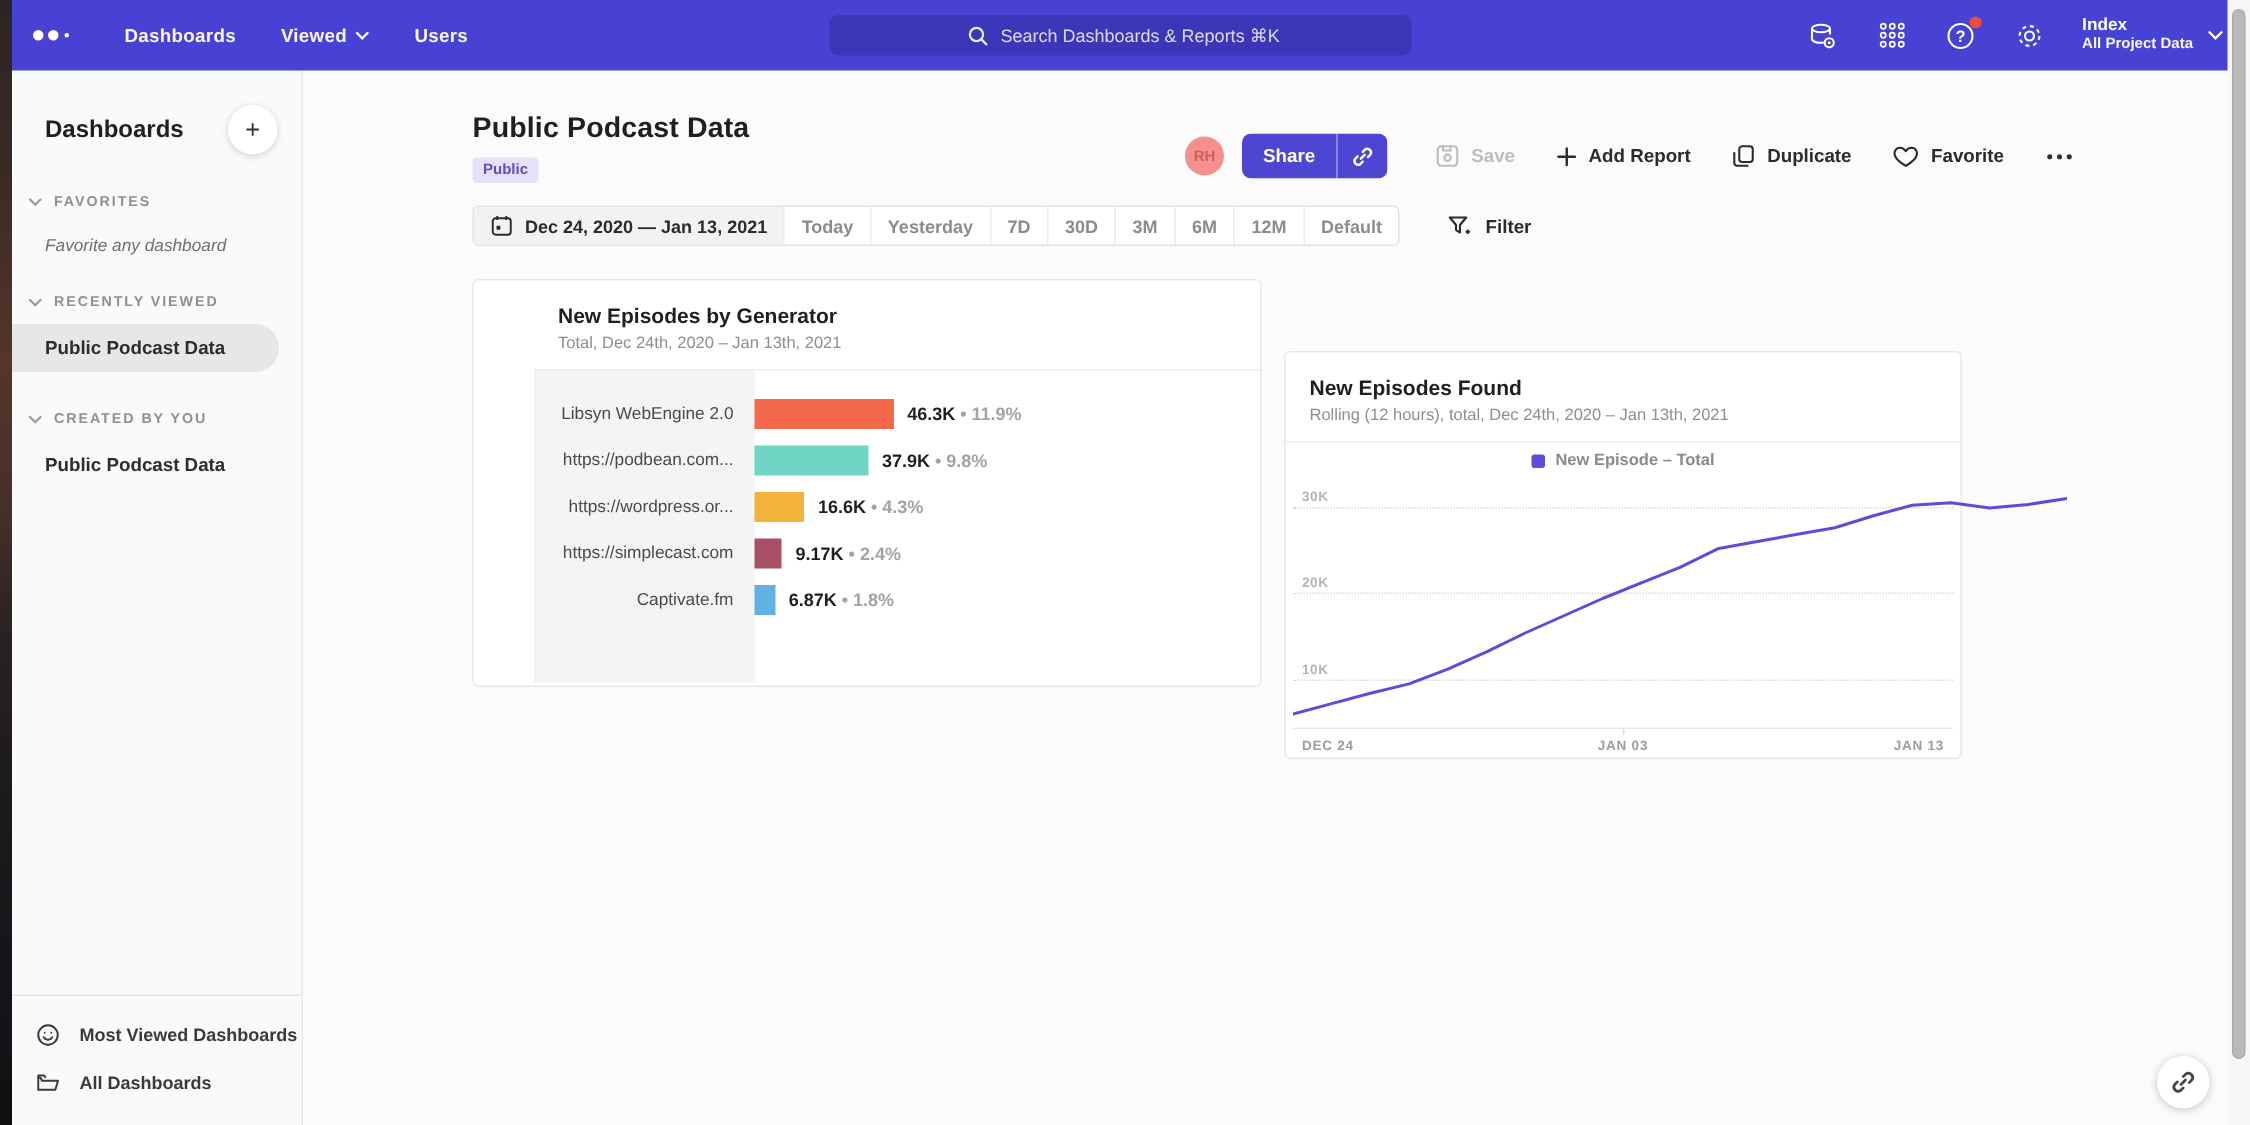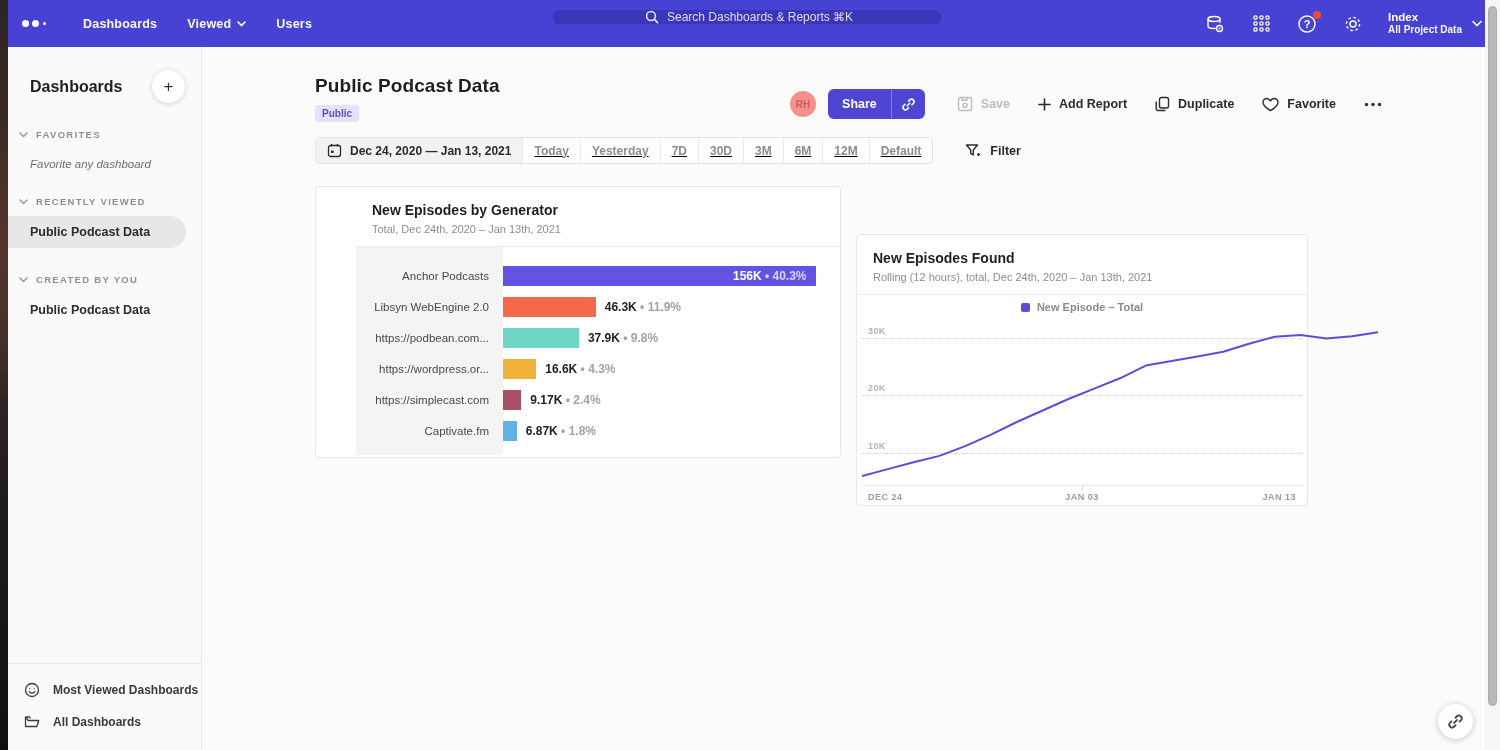--- a/index.html
+++ b/index.html
@@ -11,21 +11,21 @@
 
   
   .navbar { position:absolute; left:8px; top:0; right:0; height:47px; background:#4742d3; display:flex; align-items:center; z-index:20; }
   .brand { display:flex; align-items:center; gap:3px; margin:0 22px 0 14px; cursor:pointer; }
   .brand i { display:block; border-radius:50%; background:#fff; }
   .brand i.d1 { width:7px; height:7px; }
   .brand i.d2 { width:7px; height:7px; }
   .brand i.d3 { width:3px; height:3px; margin-left:1px; }
   .nav-item { color:rgba(255,255,255,.96); font-size:12.5px; font-weight:700; letter-spacing:.2px; margin:0 15px; display:flex; align-items:center; gap:6px; cursor:pointer; }
   .nav-item svg { display:block; }
-  .search-wrap { position:absolute; left:545px; width:388px; height:14px; top:10px; background:#3b35b8; border-radius:6px; display:flex; align-items:center; justify-content:center; gap:8px; cursor:text;padding-left:38px; }
+  .search-wrap { position:absolute; left:545px; width:388px; height:27px; top:10px; background:#3b35b8; border-radius:6px; display:flex; align-items:center; justify-content:center; gap:8px; cursor:text;padding-left:38px; }
   .search-wrap input { background:transparent; border:none; outline:none; color:rgba(255,255,255,.92); font-size:12px; width:220px; font-family:"Liberation Sans",sans-serif; }
   .search-wrap input::placeholder { color:rgba(255,255,255,.82); }
   .nav-right { position:absolute; right:18px; top:0; height:47px; display:flex; align-items:center; gap:24px; }
   .nav-icon { position:relative; width:22px; height:22px; display:flex; align-items:center; justify-content:center; cursor:pointer; }
   .nav-icon svg { display:block; }
   .nav-badge { position:absolute; top:-2px; right:-3px; width:8px; height:8px; border-radius:50%; background:#ee4c38; }
   .project { display:flex; align-items:center; gap:10px; cursor:pointer; color:#fff; }
   .project .pname { font-size:11.5px; font-weight:700; line-height:13px; }
   .project .pscope { font-size:10px; font-weight:600; opacity:.95; line-height:12px; }
 
@@ -305,21 +305,21 @@
     <div class="date-group">
       <div class="date-current">
         <svg width="15" height="15" viewBox="0 0 15 15" fill="none" stroke="#2b2b2b" stroke-width="1.3">
             <rect x="1.5" y="2.5" width="12" height="11" rx="2"></rect>
             <line x1="4.5" y1="1" x2="4.5" y2="3.6"></line>
             <line x1="10.5" y1="1" x2="10.5" y2="3.6"></line>
             <rect x="4" y="7.5" width="2.6" height="2.6" rx=".5" fill="#2b2b2b" stroke="none"></rect>
           </svg>
         <span>Dec 24, 2020 — Jan 13, 2021</span>
       </div>
-      <div id="presets" style="display:flex;text-decoration:underline;">
+      <div id="presets" style="display:flex;">
           <div class="preset">Today</div>
           <div class="preset">Yesterday</div>
           <div class="preset">7D</div>
           <div class="preset">30D</div>
           <div class="preset">3M</div>
           <div class="preset">6M</div>
           <div class="preset">12M</div>
           <div class="preset">Default</div>
         </div>
     </div>
@@ -334,28 +334,20 @@
   </div>
 
   <div class="cards">
 
     <div class="card bars">
       <div class="card-head">
         <div class="card-title">New Episodes by Generator</div>
         <div class="card-sub">Total, Dec 24th, 2020 – Jan 13th, 2021</div>
       </div>
       <div class="bars-body" id="bars-body">
-          <div class="bar-row">
-            <div class="bar-label">Anchor Podcasts</div>
-            <div class="bar-area">
-              <div class="bar-fill" style="width: 95%; background: rgb(98, 83, 225);">
-                <span class="bar-val inside"><span class="v">156K</span><span class="p"> • 40.3%</span></span>
-              </div>
-            </div>
-          </div>
           <div class="bar-row">
             <div class="bar-label">Libsyn WebEngine 2.0</div>
             <div class="bar-area">
               <div class="bar-fill" style="width: 28.1955%; background: rgb(244, 105, 75);"></div>
               <span class="bar-val outside"><span class="v">46.3K</span><span class="p"> • 11.9%</span></span>
             </div>
           </div>
           <div class="bar-row">
             <div class="bar-label">https://podbean.com...</div>
             <div class="bar-area">

